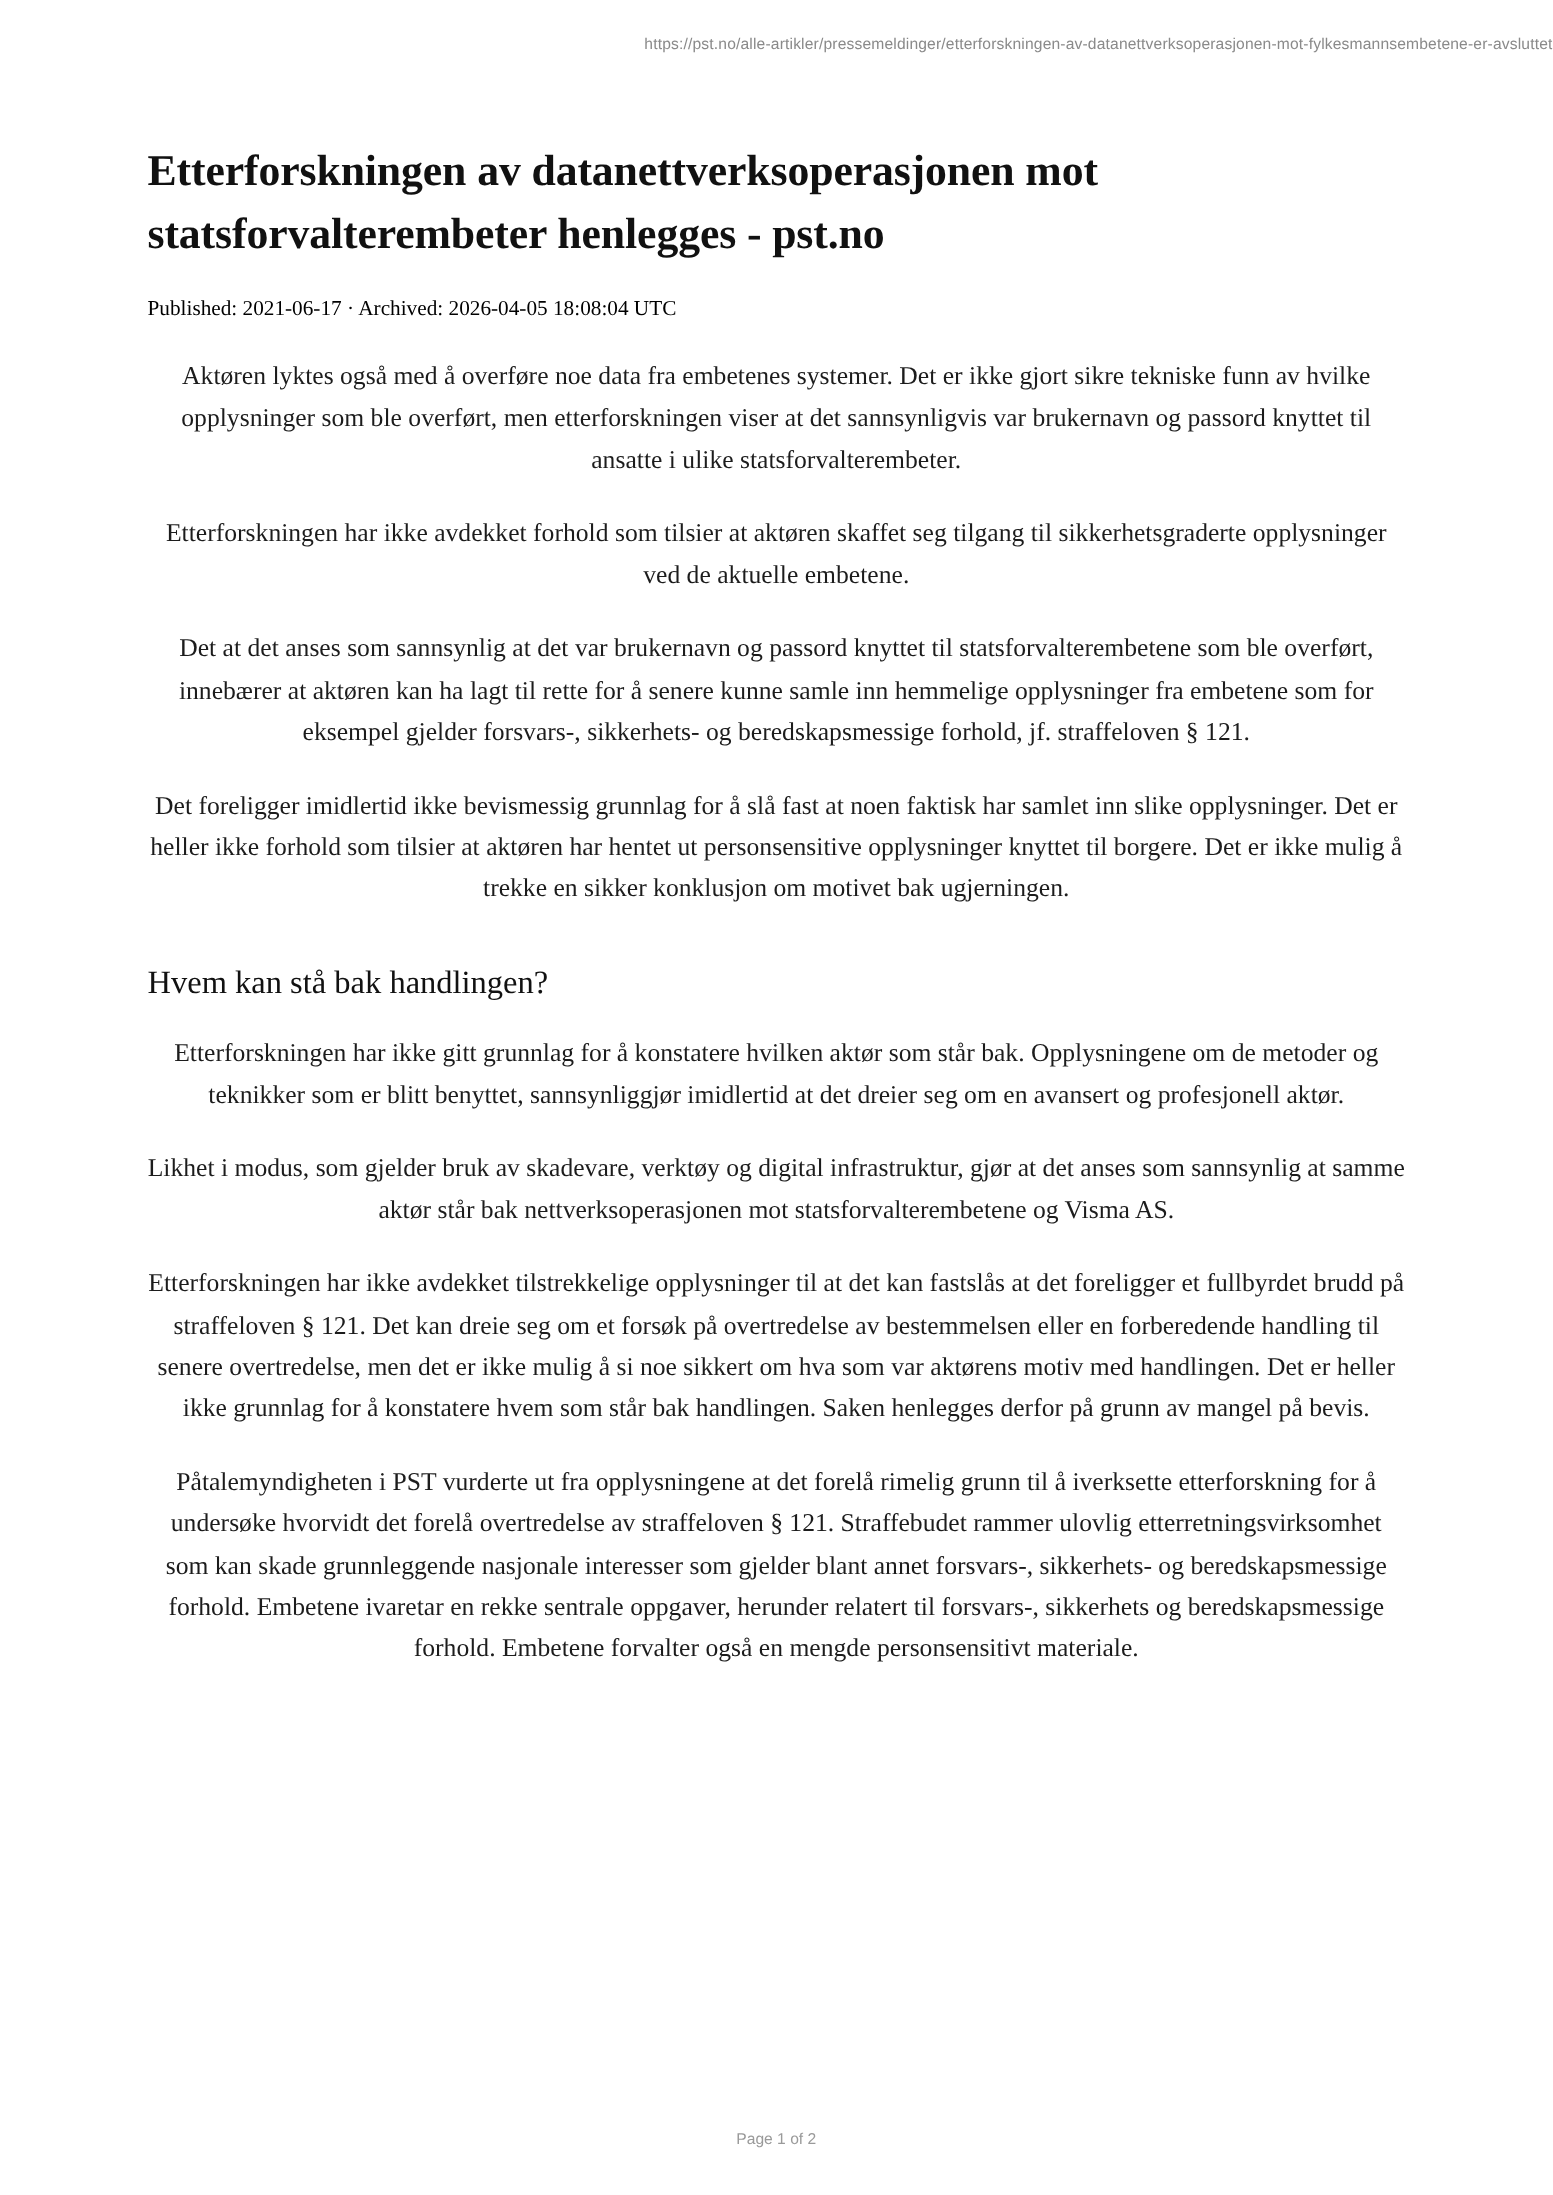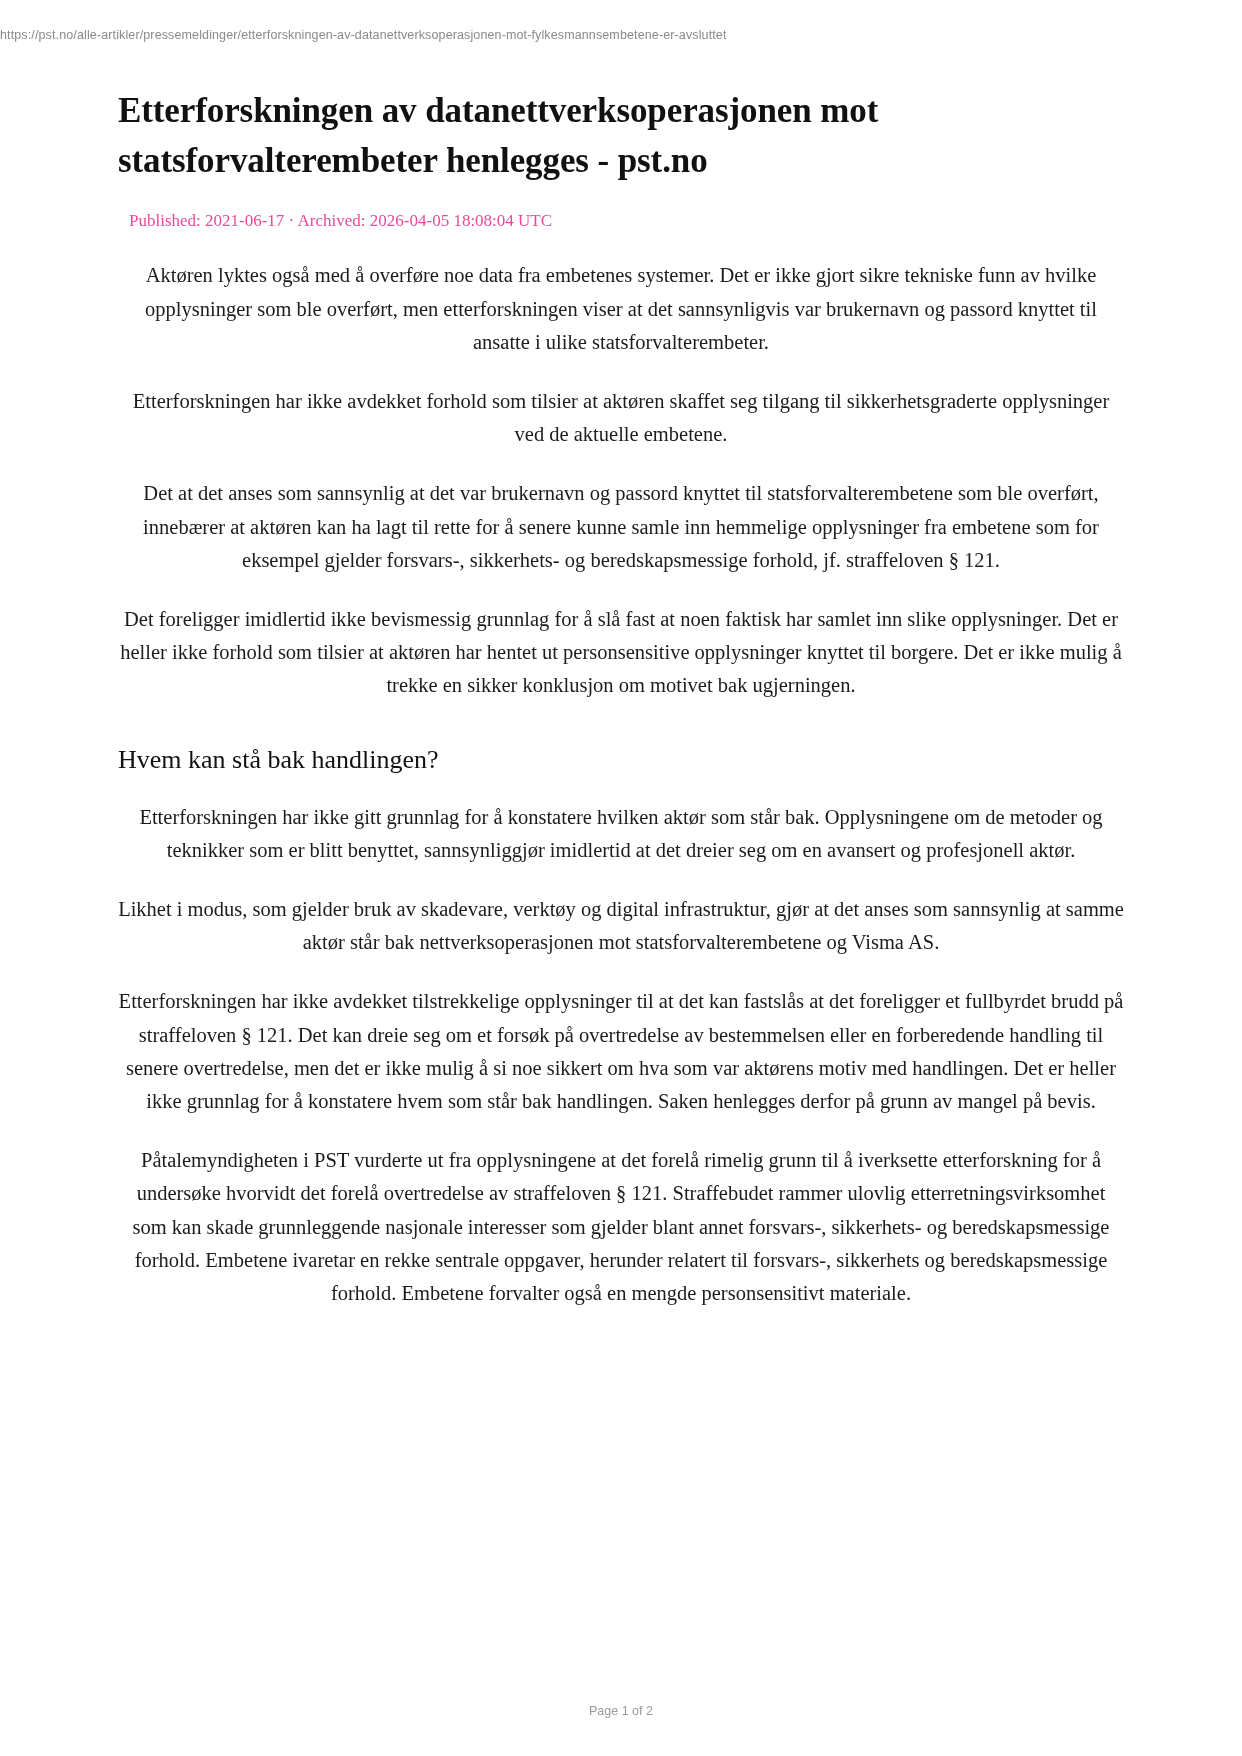--- a/index.html
+++ b/index.html
@@ -15,43 +15,43 @@
     background: #ffffff;
     font-family: "Liberation Serif", serif;
     color: #1a1a1a;
     box-sizing: border-box;
   }
   .url-header {
     position: absolute;
     top: 28px;
     left: 0;
     right: 0;
-    text-align: left;
+    text-align: right;
     font-family: "Liberation Sans", sans-serif;
     font-size: 12.5px;
     color: #8a8a8a;
     letter-spacing: 0.01em;
   }
   .content {
-    padding: 86px 118px 0 118px;
+    padding: 112px 118px 0 118px;
   }
   h1.doc-title {
     font-family: "Liberation Serif", serif;
     font-size: 35px;
     line-height: 1.42;
     font-weight: bold;
     margin: 0 0 0 0;
     color: #111111;
     letter-spacing: -0.1px;
   }
   .meta {
     font-family: "Liberation Serif", serif;
     font-size: 17px;
-    color: #ec4899;
-    margin: 26px 0 28px 11px;
+    color: #000000;
+    margin: 26px 0 28px 0;
   }
   p.para {
     font-size: 20.5px;
     line-height: 1.62;
     margin: 0 0 26px 0;
     color: #1c1c1c;
     text-align: center;
   }
   h2.section {
     font-size: 26px;

